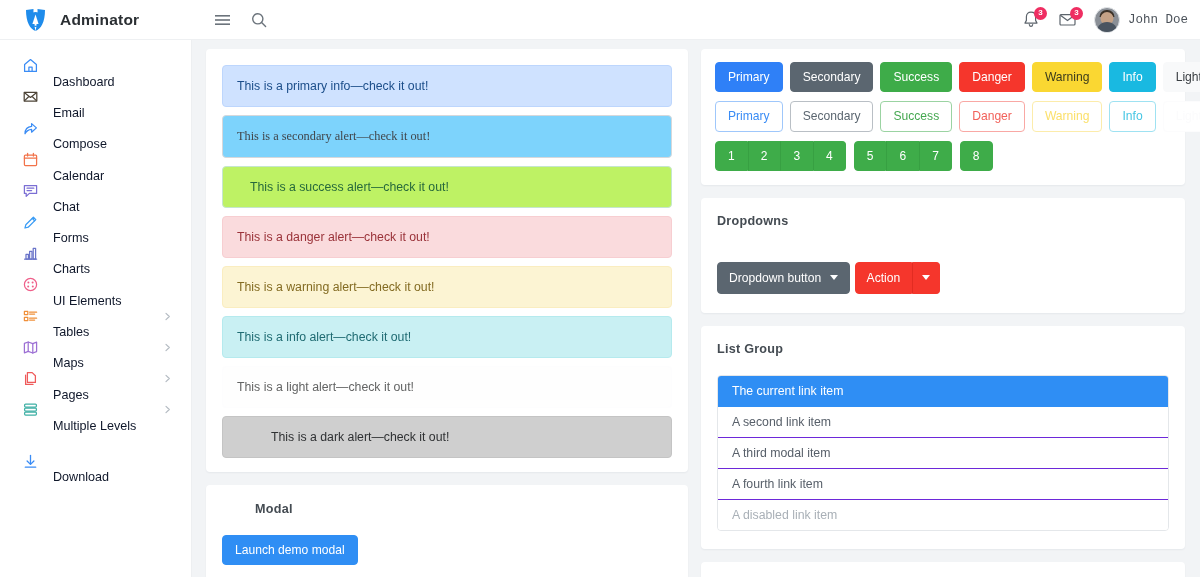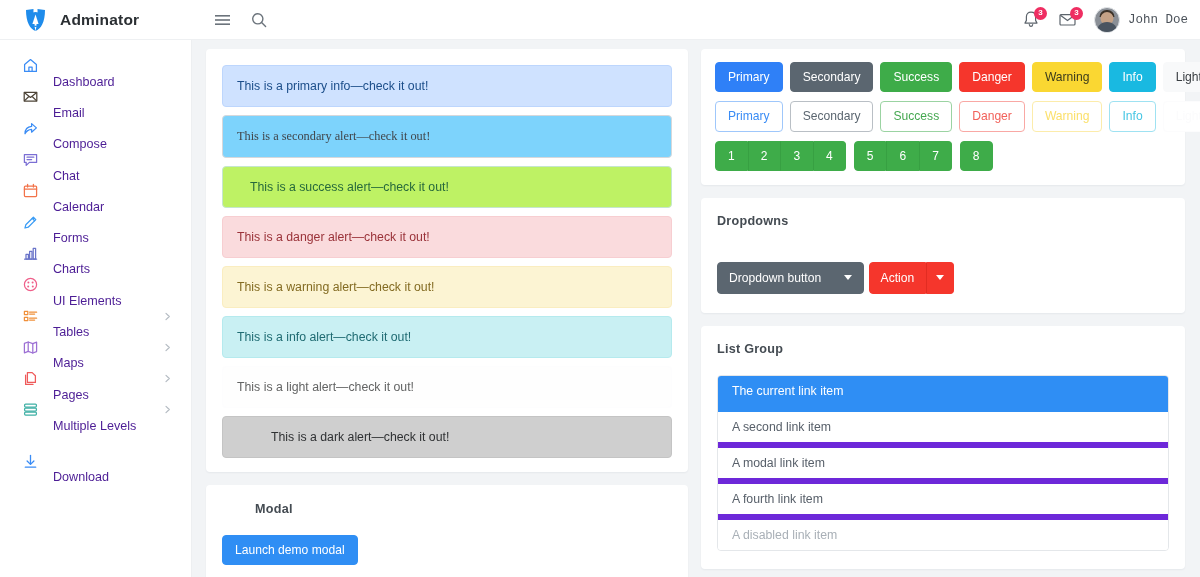--- a/index.html
+++ b/index.html
@@ -81,21 +81,21 @@
   .nav-item {
     display: flex; align-items: center;
     height: 31.3px; padding: 0 18px 0 22px;
     cursor: pointer; position: relative;
   }
   .nav-icon {
     width: 19px; flex: 0 0 19px; display: flex;
     align-items: center; justify-content: flex-start;
   }
   .nav-label {
-    font-size: 12.6px; color: #4c1d95;
+    font-size: 12.6px; color: #0f172a;
     margin-left: 12px; white-space: nowrap; margin-top: 32px;
   }
   .nav-caret { margin-left: auto; color: #b4bbc2; display: flex; }
   .nav-spacer { height: 20px; }
 
   
   .content {
     flex: 1 1 auto; background: #f2f4f6;
     padding: 9px 7px 0 14px;
     display: flex; gap: 13px; overflow: hidden;
@@ -169,21 +169,21 @@
   }
   .btn-group .gbtn + .gbtn { border-left-color: #37a042; }
   .btn-group .gbtn:first-child { border-radius: 4px 0 0 4px; }
   .btn-group .gbtn:last-child { border-radius: 0 4px 4px 0; }
   .btn-group .gbtn:only-child { border-radius: 4px; }
 
   
   .dropdowns-card { padding: 16px 16px 19px 16px; }
   .dropdowns-card .card-title { display: block; margin-bottom: 20px; }
   .dd-btn {
-    display: inline-flex; align-items: center; gap: 23px;
+    display: inline-flex; align-items: center; gap: 9px;
     background: #5b6670; color: #fff; border: 1px solid #5b6670;
     border-radius: 4px; font-size: 12.1px; padding: 7px 11px;
     cursor: pointer; line-height: 1.35;
   }
   .caret-down {
     width: 0; height: 0; border-left: 4px solid transparent;
     border-right: 4px solid transparent; border-top: 5px solid currentColor;
     display: inline-block;
   }
   .split-group { display: inline-flex; margin-top: 14px; }
@@ -199,21 +199,21 @@
   }
 
   
   .listgroup-card { padding: 16px 16px 18px 16px; }
   .listgroup-card .card-title { display: block; margin-bottom: 19px; }
   .list-group {
     border: 1px solid #e4e7ea; border-radius: 4px; overflow: hidden;
   }
   .lg-item {
     padding: 8px 14px; font-size: 12.3px; color: #5a6view;
-    color: #58606a; border-bottom: 6px solid #6d28d9;
+    color: #58606a; border-bottom: 1px solid #6d28d9;
     background: #fff; cursor: pointer;
   }
   .lg-item:last-child { border-bottom: none; }
   .lg-item.active { background: #2f8ef4; color: #fff; border-bottom-color: #2f8ef4; }
   .lg-item.disabled { color: #a9b0b7; cursor: default; background: #fff; }
 
   
   .popover-card { padding: 16px 16px 16px 16px; }
 </style>
 </head>
@@ -302,37 +302,37 @@
             <span class="nav-icon">
               <svg width="17" height="17" viewBox="0 0 17 17">
                 <path d="M3 13.8 C3 9.4 5.4 6.8 9.6 6.4 L9.6 3.6 L14.4 7.9 L9.6 12.2 L9.6 9.4 C6.4 9.6 4.4 11 3 13.8 Z" fill="none" stroke="#3a8cf5" stroke-width="1.25" stroke-linecap="round" stroke-linejoin="round"></path>
               </svg>
             </span>
             <span class="nav-label">Compose</span>
           </div>
           <div class="nav-item">
             <span class="nav-icon">
               <svg width="17" height="17" viewBox="0 0 17 17">
-                <path d="M2.4 3.6 L14.6 3.6 L14.6 11.4 L7.4 11.4 L4.2 14.4 L4.2 11.4 L2.4 11.4 Z" fill="none" stroke="#7b6fd4" stroke-width="1.25" stroke-linecap="round" stroke-linejoin="round"></path>
-                <line x1="5" y1="6.2" x2="11.8" y2="6.2" fill="none" stroke="#7b6fd4" stroke-width="1.25" stroke-linecap="round" stroke-linejoin="round"></line>
-                <line x1="5" y1="8.6" x2="9.6" y2="8.6" fill="none" stroke="#7b6fd4" stroke-width="1.25" stroke-linecap="round" stroke-linejoin="round"></line>
-              </svg>
-            </span>
-            <span class="nav-label">Chat</span>
-          </div>
-          <div class="nav-item">
-            <span class="nav-icon">
-              <svg width="17" height="17" viewBox="0 0 17 17">
                 <rect x="2.4" y="4" width="12.2" height="10.6" rx="1" fill="none" stroke="#f2734a" stroke-width="1.25" stroke-linecap="round" stroke-linejoin="round"></rect>
                 <line x1="2.4" y1="7.2" x2="14.6" y2="7.2" fill="none" stroke="#f2734a" stroke-width="1.25" stroke-linecap="round" stroke-linejoin="round"></line>
                 <line x1="5.6" y1="2.4" x2="5.6" y2="5" fill="none" stroke="#f2734a" stroke-width="1.25" stroke-linecap="round" stroke-linejoin="round"></line>
                 <line x1="11.4" y1="2.4" x2="11.4" y2="5" fill="none" stroke="#f2734a" stroke-width="1.25" stroke-linecap="round" stroke-linejoin="round"></line>
               </svg>
             </span>
             <span class="nav-label">Calendar</span>
+          </div>
+          <div class="nav-item">
+            <span class="nav-icon">
+              <svg width="17" height="17" viewBox="0 0 17 17">
+                <path d="M2.4 3.6 L14.6 3.6 L14.6 11.4 L7.4 11.4 L4.2 14.4 L4.2 11.4 L2.4 11.4 Z" fill="none" stroke="#7b6fd4" stroke-width="1.25" stroke-linecap="round" stroke-linejoin="round"></path>
+                <line x1="5" y1="6.2" x2="11.8" y2="6.2" fill="none" stroke="#7b6fd4" stroke-width="1.25" stroke-linecap="round" stroke-linejoin="round"></line>
+                <line x1="5" y1="8.6" x2="9.6" y2="8.6" fill="none" stroke="#7b6fd4" stroke-width="1.25" stroke-linecap="round" stroke-linejoin="round"></line>
+              </svg>
+            </span>
+            <span class="nav-label">Chat</span>
           </div>
           <div class="nav-item">
             <span class="nav-icon">
               <svg width="17" height="17" viewBox="0 0 17 17">
                 <path d="M3 14 L3.8 10.8 L11.4 3.2 L13.8 5.6 L6.2 13.2 Z" fill="none" stroke="#3a9cf5" stroke-width="1.25" stroke-linecap="round" stroke-linejoin="round"></path>
                 <line x1="10.2" y1="4.4" x2="12.6" y2="6.8" fill="none" stroke="#3a9cf5" stroke-width="1.25" stroke-linecap="round" stroke-linejoin="round"></line>
               </svg>
             </span>
             <span class="nav-label">Forms</span>
           </div>
@@ -510,21 +510,21 @@
               <span class="caret-down"></span>
             </button>
           </div>
         </div>
 
         <div class="card listgroup-card">
           <span class="card-title">List Group</span>
           <div class="list-group" id="list-group">
               <div class="lg-item active">The current link item</div>
               <div class="lg-item">A second link item</div>
-              <div class="lg-item">A modal link item</div>
+              <div class="lg-item">A third modal item</div>
               <div class="lg-item">A fourth link item</div>
               <div class="lg-item disabled">A disabled link item</div>
             </div>
         </div>
 
         <div class="card popover-card">
           
         </div>
 
       </div>

